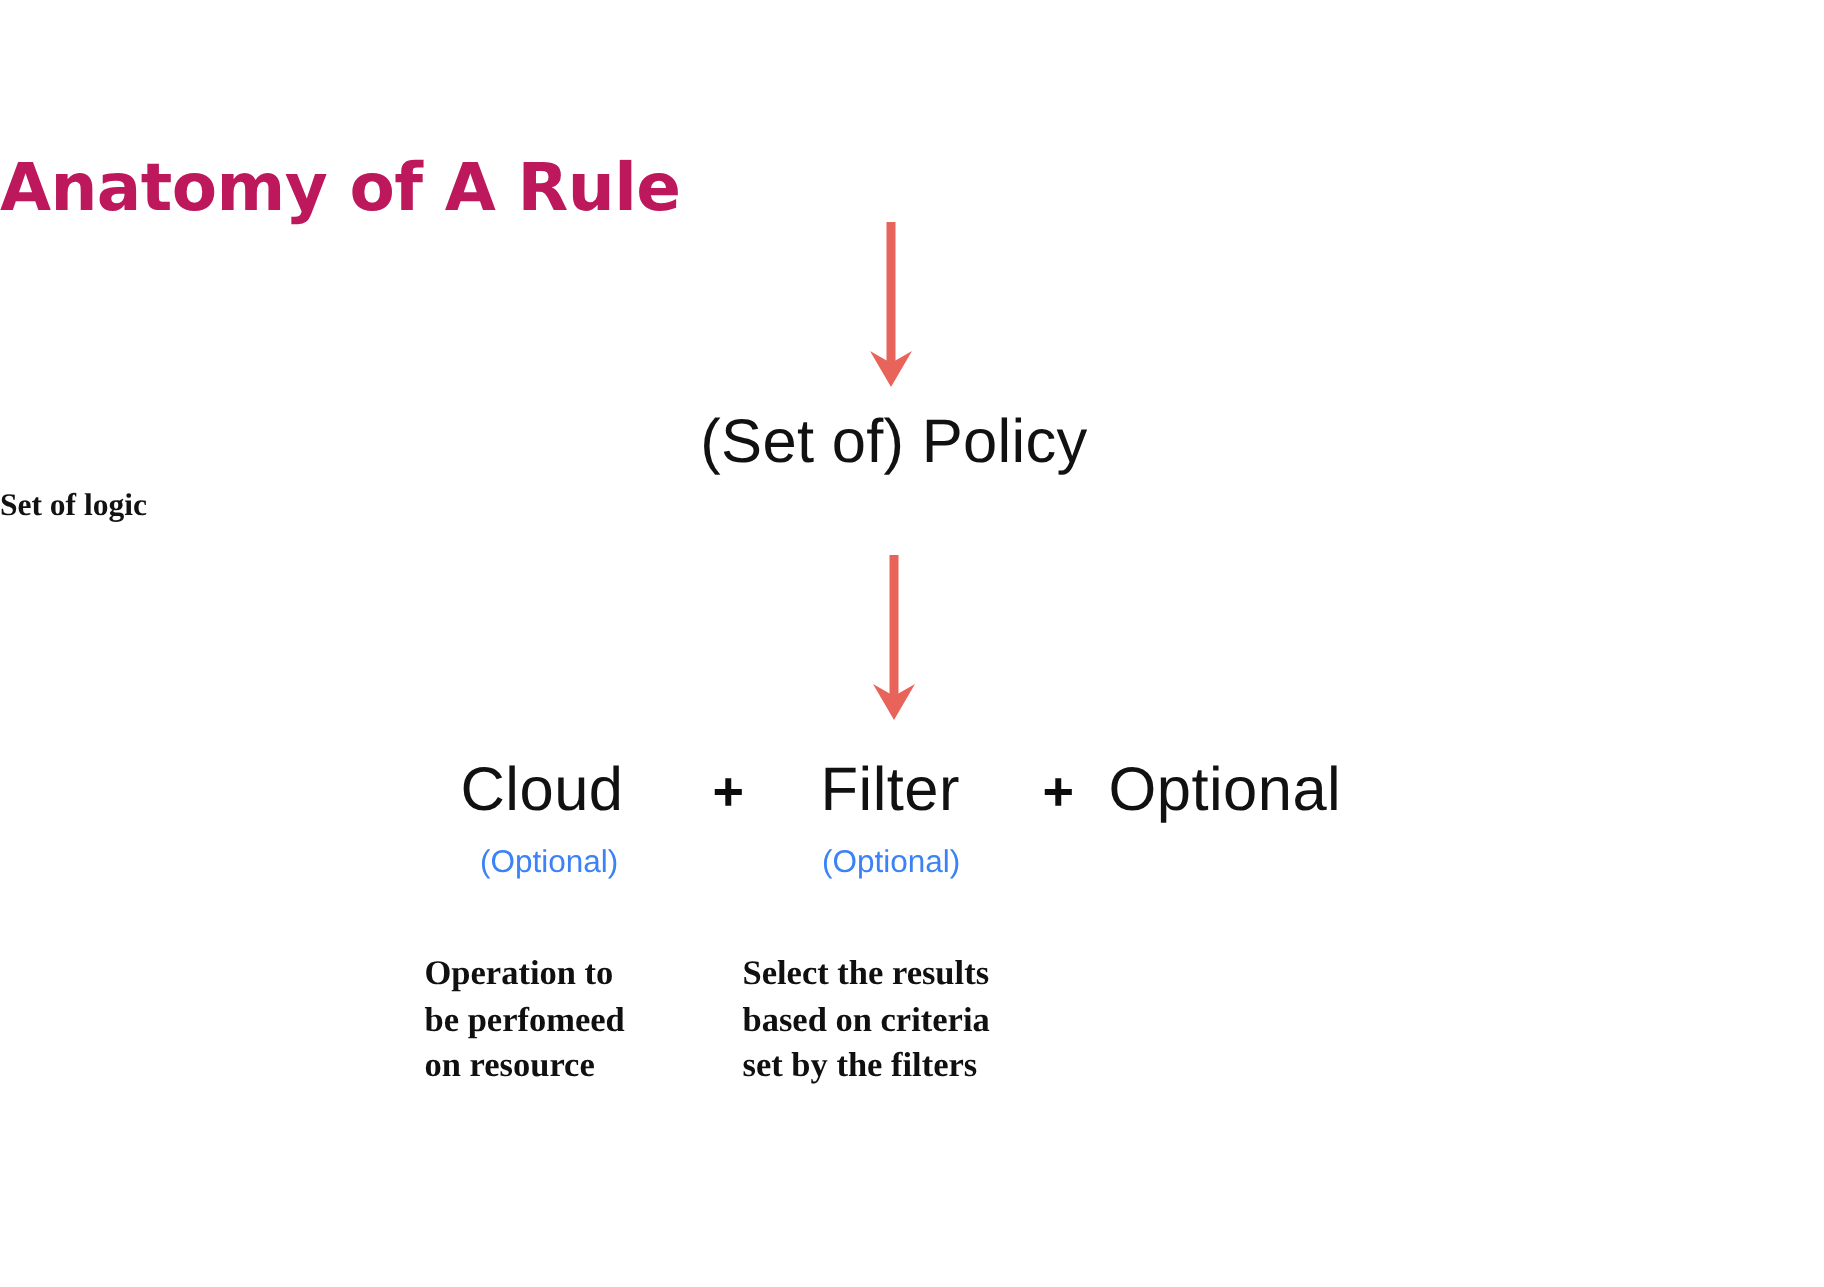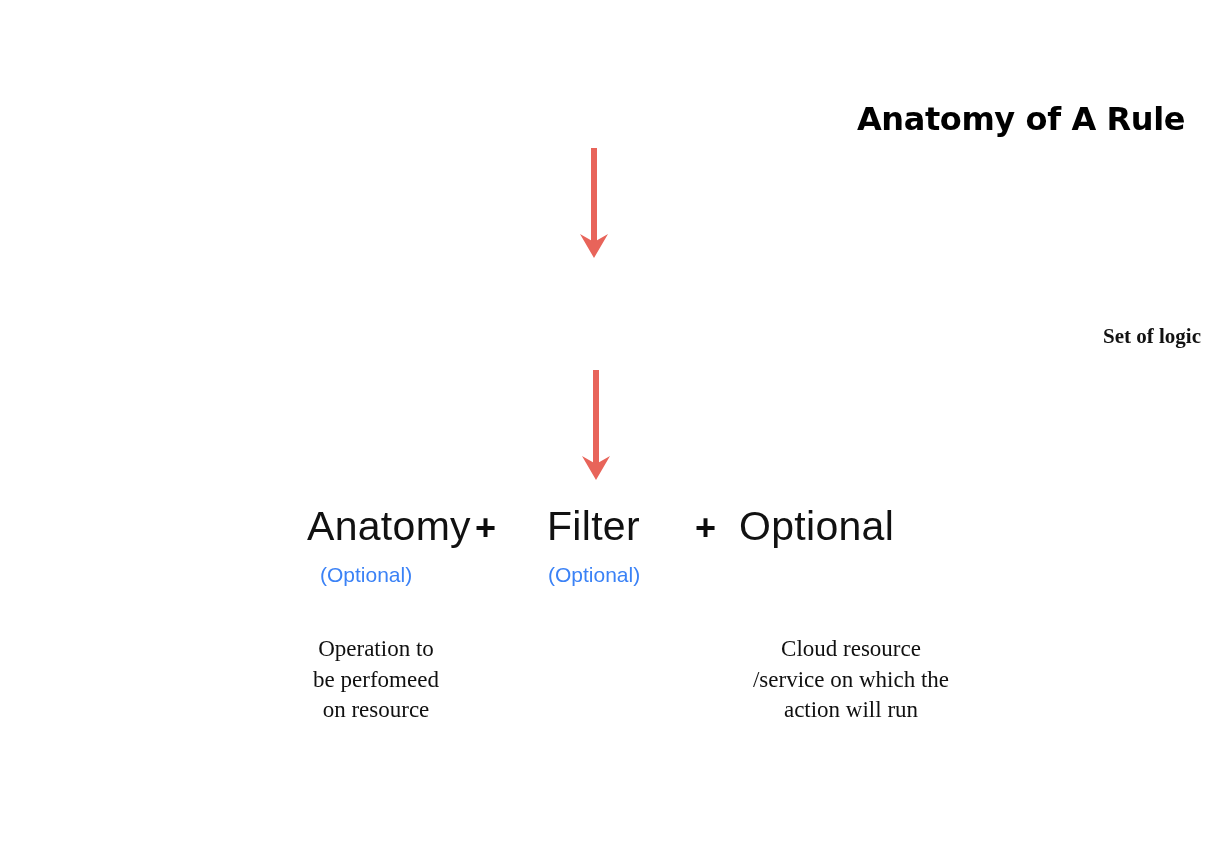--- a/index.html
+++ b/index.html
@@ -20,26 +20,26 @@
     background: #ffffff;
     overflow: hidden;
   }
 
   
   .title {
     position: absolute;
     left: 0;
     top: 100px;
     width: 1185px;
-    text-align: right;
+    text-align: left;
     font-family: "DejaVu Sans", sans-serif;
     font-weight: 700;
-    font-size: 32px;
+    font-size: 44px;
     letter-spacing: -0.4px;
-    color: #000000;
+    color: #be185d;
     white-space: nowrap;
   }
 
   
   .arrow {
     position: absolute;
   }
 
   
   .policy-title {
@@ -53,21 +53,21 @@
     font-size: 41px;
     letter-spacing: 0.2px;
     color: #111111;
     white-space: nowrap;
   }
   .policy-sub {
     position: absolute;
     left: 0;
     top: 324px;
     width: 1201px;
-    text-align: right;
+    text-align: left;
     font-family: "Liberation Serif", serif;
     font-weight: 700;
     font-size: 21px;
     color: #121212;
     white-space: nowrap;
   }
 
   
   .term-row {
     position: absolute;
@@ -112,65 +112,66 @@
     top: 563px;
   }
   .optional-action { left: 320px; }
   .optional-filter { left: 548px; }
 
   
   .desc {
     position: absolute;
     top: 634px;
     font-family: "Liberation Serif", serif;
-    font-weight: 400;
+    font-weight: 700;
     font-size: 23px;
     line-height: 30.5px;
     color: #101010;
-    text-align: center;
+    text-align: left;
     white-space: pre-line;
   }
   .desc-action   { left: 283px;  width: 186px; }
   .desc-filter   { left: 495px;  width: 216px; }
   .desc-resource { left: 722px;  width: 258px; }
 </style>
 </head>
 <body>
 
 <div id="canvas">
 
   <div class="title">Anatomy of A Rule</div>
 
   <svg class="arrow" style="left:575px; top:146px;" width="40" height="118" viewBox="0 0 40 118">
     <line x1="19" y1="2" x2="19" y2="96" stroke="#e8645a" stroke-width="6" stroke-linecap="butt"></line>
     <path d="M19 112 L5 88 L19 96 L33 88 Z" fill="#e8645a"></path>
   </svg>
 
+  <div class="policy-title">(Set of) Policy</div>
   <div class="policy-sub">Set of logic</div>
 
   <svg class="arrow" style="left:577px; top:368px;" width="40" height="118" viewBox="0 0 40 118">
     <line x1="19" y1="2" x2="19" y2="96" stroke="#e8645a" stroke-width="6" stroke-linecap="butt"></line>
     <path d="M19 112 L5 88 L19 96 L33 88 Z" fill="#e8645a"></path>
   </svg>
 
   <div class="term-row">
-    <div class="term term-action">Anatomy</div>
+    <div class="term term-action">Cloud</div>
 
     <div class="plus plus-1">+</div>
 
     <div class="term term-filter">Filter</div>
 
     <div class="plus plus-2">+</div>
 
     <div class="term term-resource">Optional</div>
   </div>
 
   <div class="optional optional-action">(Optional)</div>
   <div class="optional optional-filter">(Optional)</div>
 
   <div class="desc desc-action">Operation to
 be perfomeed
 on resource</div>
-  <div class="desc desc-resource">Cloud resource
-/service on which the
-action will run</div>
+  <div class="desc desc-filter">Select the results
+based on criteria
+set by the filters</div>
 
 </div>
 
 </body></html>

